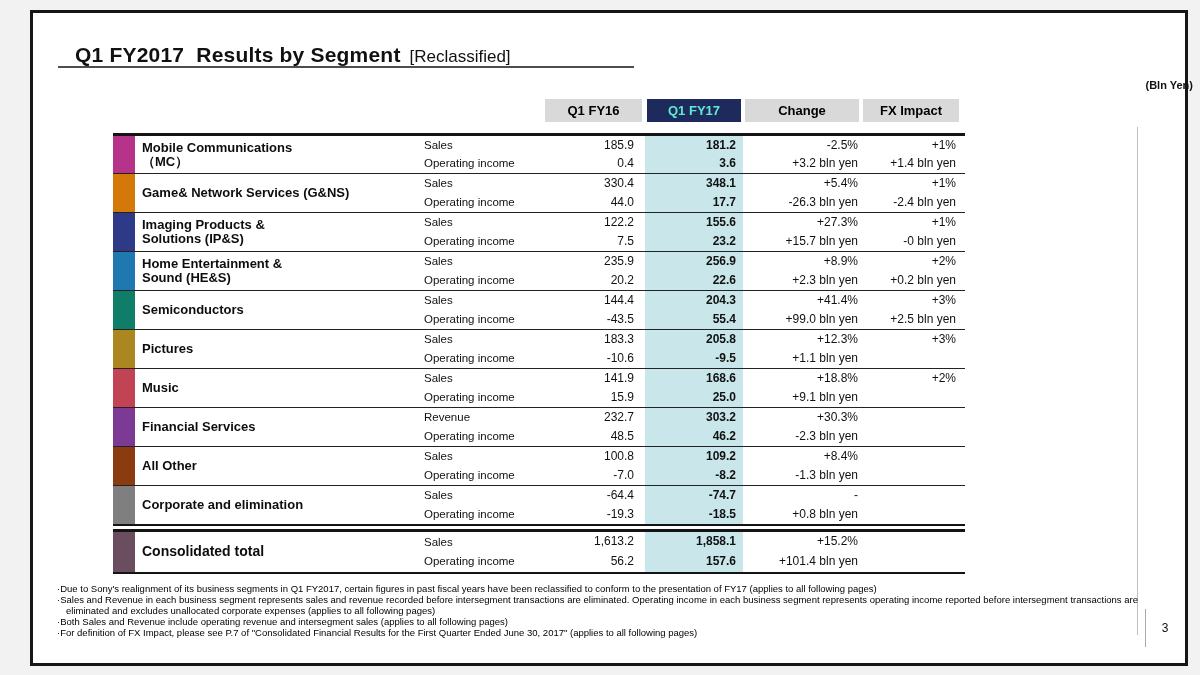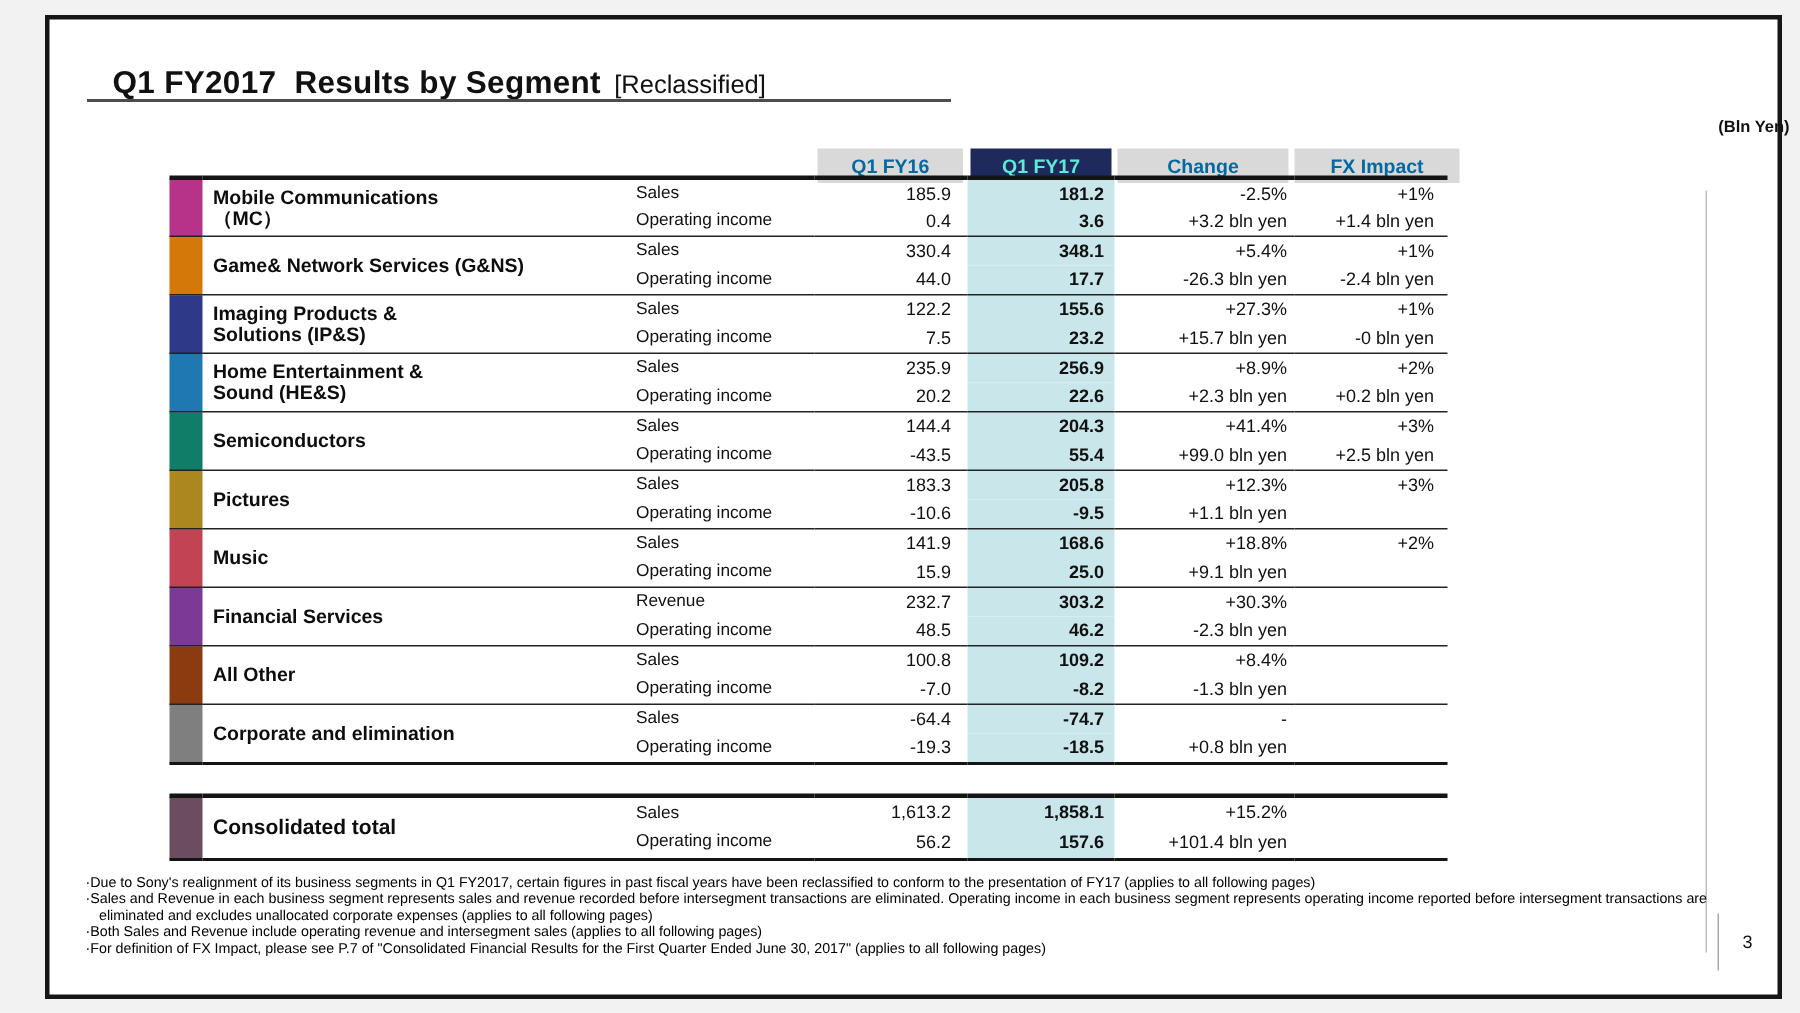--- a/index.html
+++ b/index.html
@@ -8,30 +8,30 @@
            border:3px solid #161616; }
 
   .page-title { position:absolute; left:42px; top:20px; margin:0; white-space:nowrap; }
   .t-main  { font-weight:bold; font-size:21px; white-space:pre; letter-spacing:0.2px; }
   .t-suffix{ font-weight:normal; font-size:17px; }
   .title-underline { position:absolute; left:25px; top:53px; width:576px; height:0;
                      border-bottom:2px solid #4d4d4d; }
   .unit-note { position:absolute; left:1060px; top:66px; width:100px; text-align:right; font-size:11px;font-weight:bold; }
 
   .chip { position:absolute; top:86px; height:23px; line-height:23px; text-align:center;
-          font-weight:bold; font-size:13px; background:var(--chip-bg,#d9d9d9); color:#0369a1; }
+          font-weight:bold; font-size:13px; background:var(--chip-bg,#d9d9d9); color:#000000; }
   .chip-fy16   { left:512px; width:97px; }
   .chip-fy17   { left:614px; width:94px; background:var(--fy17-header-bg,#1f2a5c); color:#5eead4; }
   .chip-change { left:712px; width:114px; }
-  .chip-fx     { left:830px; width:110px; }
+  .chip-fx     { left:830px; width:96px; }
 
   table.seg-table { position:absolute; left:80px; border-collapse:collapse; table-layout:fixed;
                     width:852px; font-size:12px; border-top:3px solid #141414;
                     border-bottom:2px solid #141414; }
-  .main-table  { top:104px; }
+  .main-table  { top:120px; }
   .total-table { top:516px; border-top:2px solid #141414; }
   .seg-table tbody { border-top:1px solid #222; }
   .seg-table td { vertical-align:middle; line-height:1.05; padding:0; }
   .main-table tr  { height:19.5px; }
   .total-table tr { height:21px; }
   td.bar    { width:22px; }
   td.name   { padding-left:7px; font-weight:bold; font-size:13px; color:#0d0d0d; }
   .total-table td.name { font-size:14px; }
   td.metric { padding-left:6px; font-size:11.5px; }
   td.num    { text-align:right; font-size:12px; }

